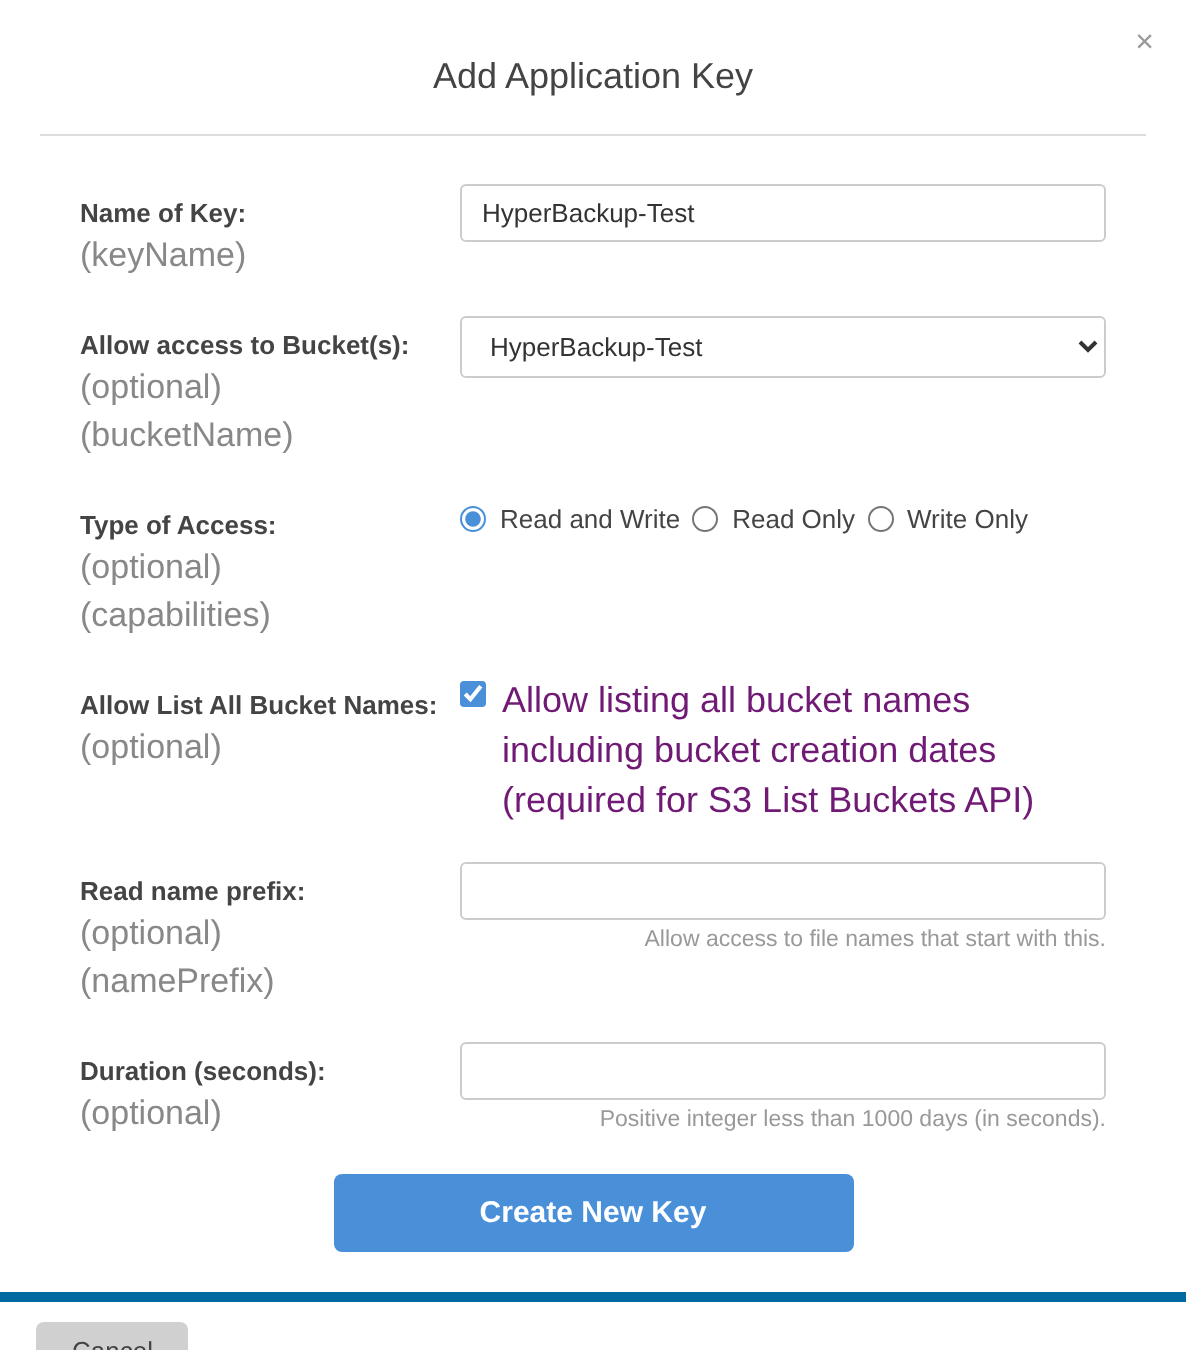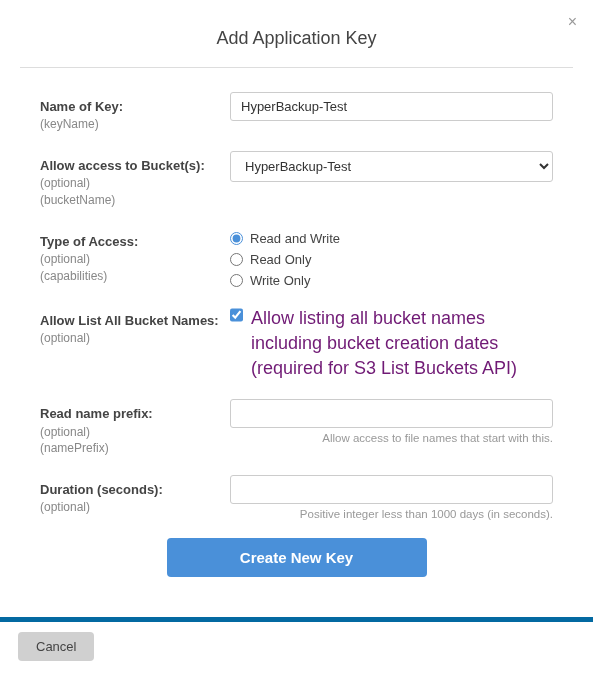--- a/index.html
+++ b/index.html
@@ -60,21 +60,21 @@
       color: #555;
       line-height: 1.4;
     }
     .form-label .label-main {
       font-weight: 600;
       color: #444;
       display: block;
     }
     .form-label .label-sub {
       color: #888;
-      font-size: 12px;
+      font-size: 17px;
       display: block;
     }
     .form-control-area {
       flex: 1;
     }
     .text-input {
       width: 100%;
       padding: 6px 10px;
       border: 1px solid #ccc;
       border-radius: 3px;
@@ -89,21 +89,21 @@
       border-radius: 3px;
       font-size: 13px;
       color: #333;
       background: #fff;
       outline: none;
       cursor: pointer;
       appearance: auto;
     }
     .radio-group {
       display: flex;
-      flex-direction: column;
+      flex-direction: row;
       gap: 6px;
       padding-top: 4px;
     }
     .radio-label {
       display: flex;
       align-items: center;
       gap: 7px;
       color: #444;
       cursor: pointer;
     }

